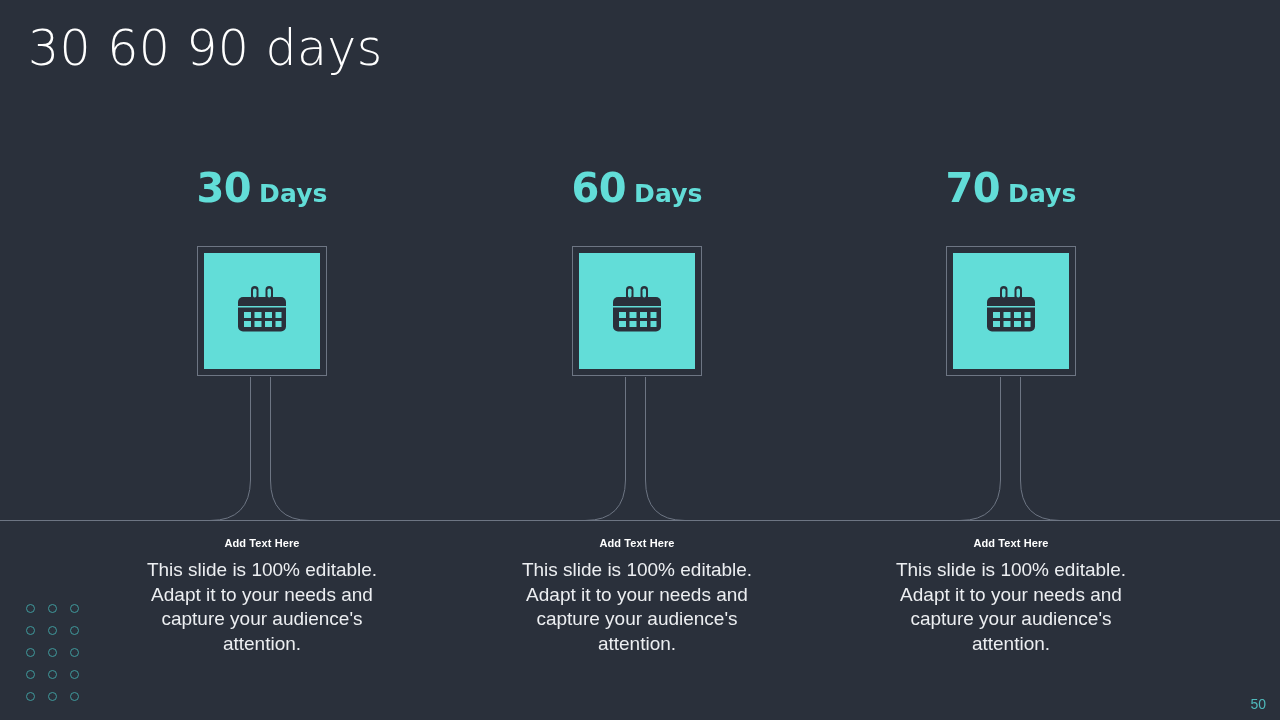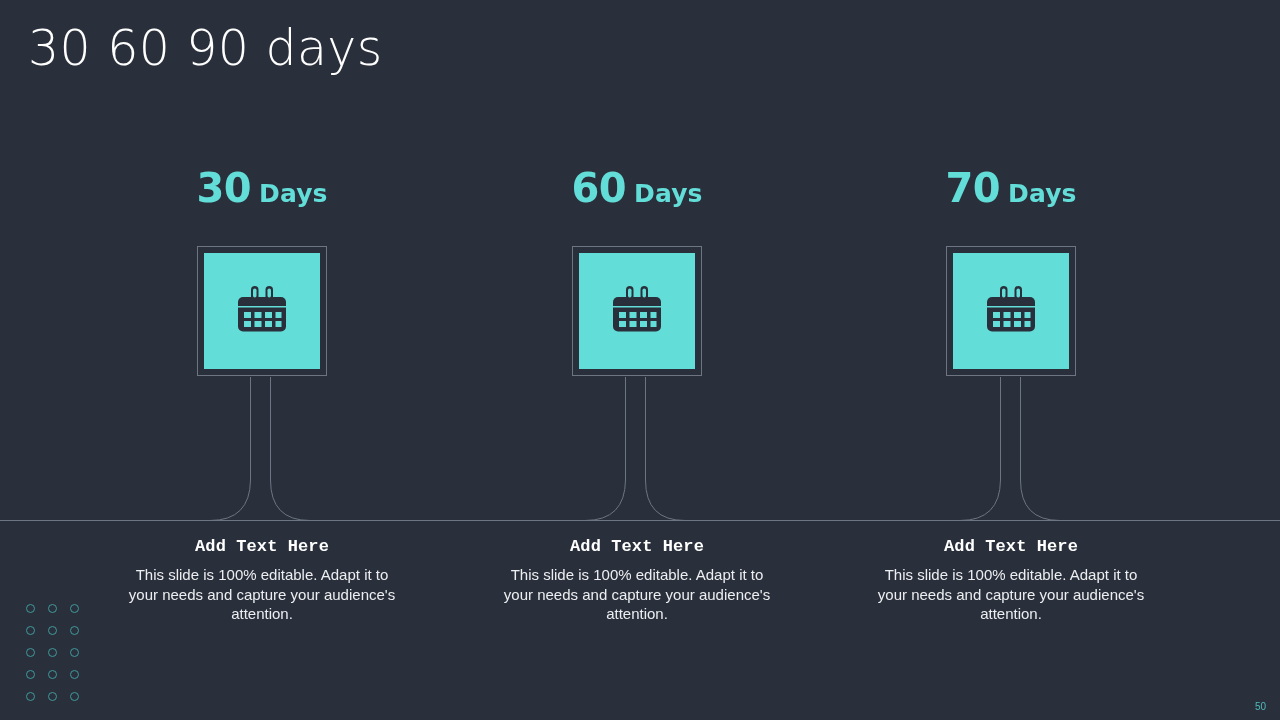--- a/index.html
+++ b/index.html
@@ -113,29 +113,29 @@
 
   
   .content-block {
     position: absolute;
     top: 537px;
     left: 0;
     width: 374px;
     text-align: center;
   }
   .content-title {
-    font-size: 17px;
+    font-size: 11px;
     font-weight: 700;
     color: #ffffff;
-    font-family: Liberation Mono, monospace;
+    font-family: Liberation Sans, sans-serif;
     letter-spacing: 0.1px;
     margin-bottom: 9px;
   }
   .content-body {
-    font-size: 15px;
+    font-size: 19px;
     font-weight: 400;
     color: #eceef1;
     font-family: "Liberation Sans", sans-serif;
     line-height: 1.30;
     padding: 0 48px;
   }
 
   
   .dots-grid {
     position: absolute;
@@ -153,21 +153,21 @@
     box-sizing: border-box;
     align-self: center;
     justify-self: start;
   }
 
   
   .page-number {
     position: absolute;
     right: 14px;
     bottom: 8px;
-    font-size: 10px;
+    font-size: 14px;
     color: #4fb9bb;
     font-family: "Liberation Sans", sans-serif;
   }
 </style>
 </head>
 <body>
 
 <div class="slide-title">30 60 90 days</div>
 
 <svg class="connectors" viewBox="0 0 1280 720" width="1280" height="720" aria-hidden="true">

